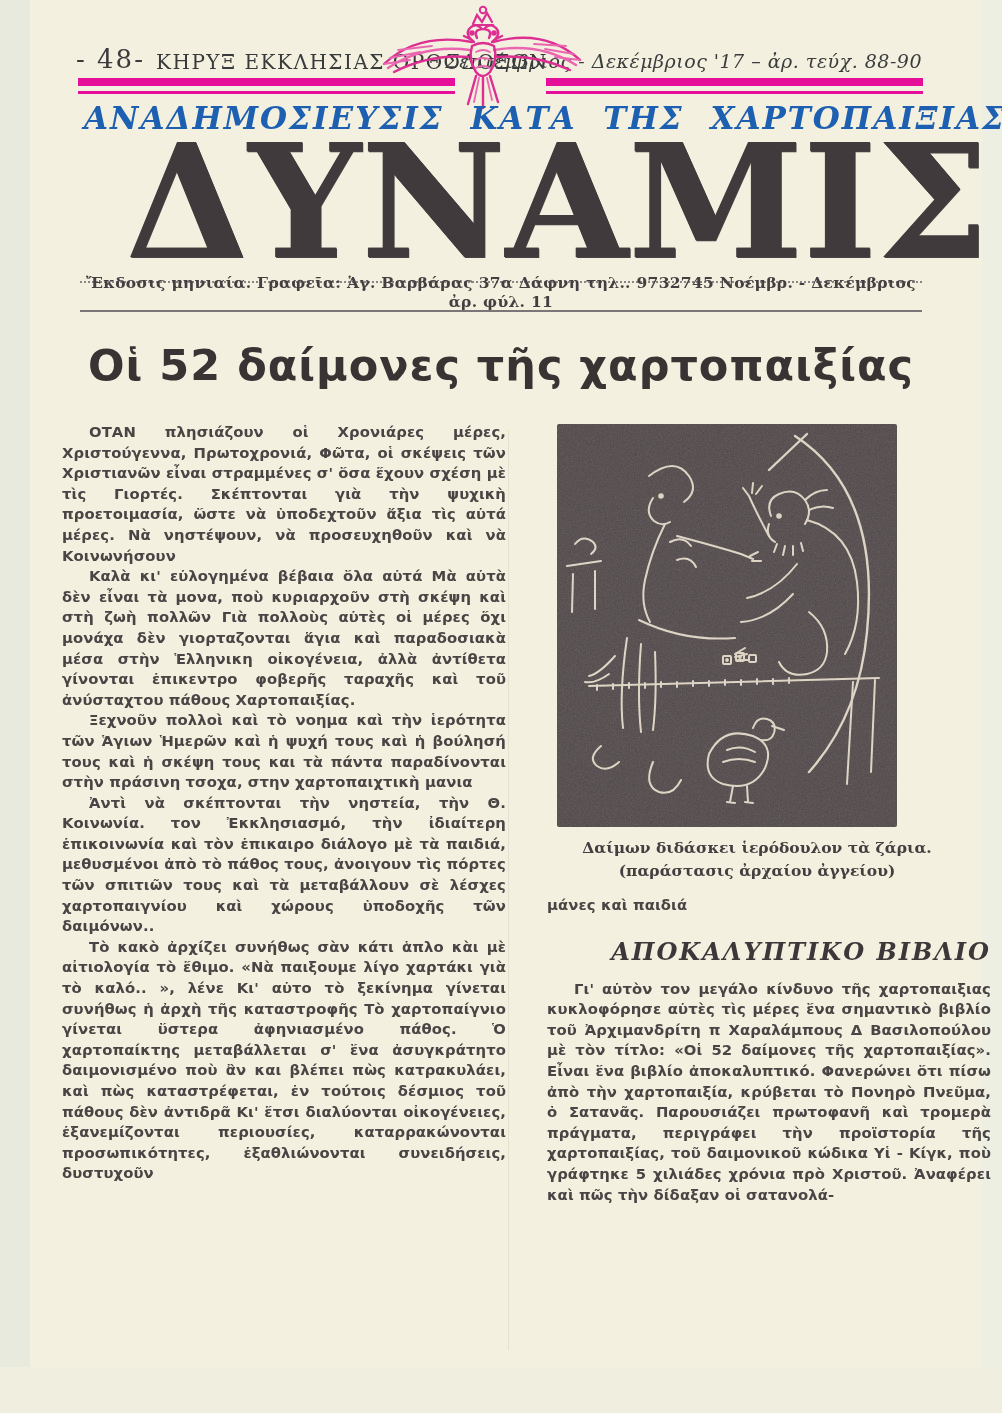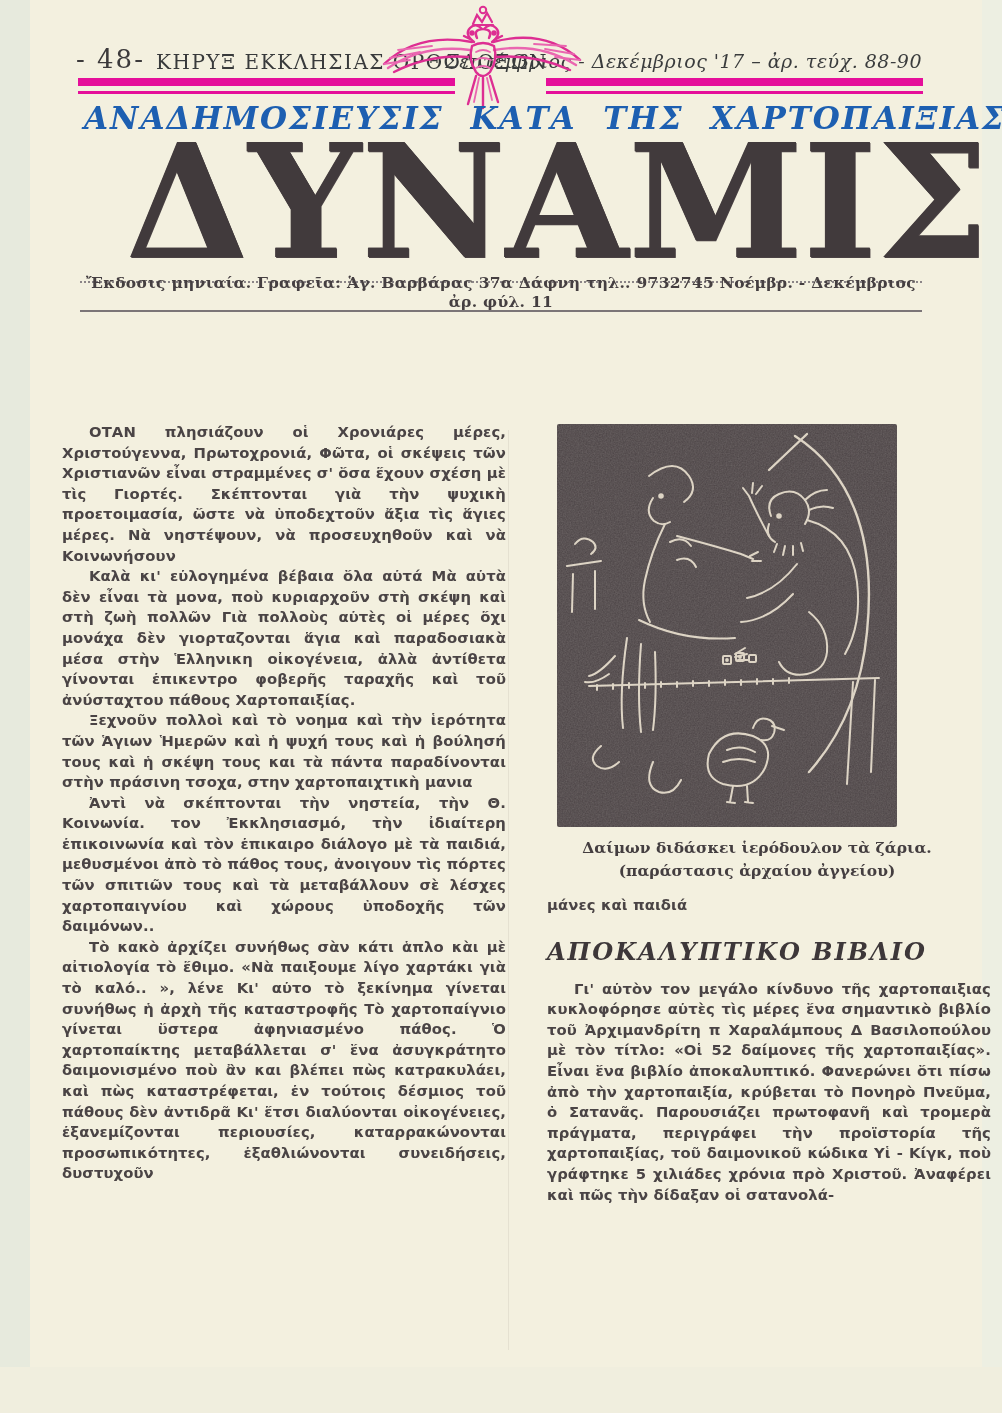--- a/index.html
+++ b/index.html
@@ -79,21 +79,21 @@
   
   .figure { margin:4px 0 0 10px; width:340px; }
   .figure svg { display:block; border-radius:2px; }
   .caption {
     margin-top:9px; width:420px; text-align:center;
     font-family:"DejaVu Serif", serif; font-weight:bold; font-size:15.5px;
     line-height:23px; color:#443e40;
   }
   .rc-body { margin-top:13px; }
   .sec-heading {
-    margin:21px 0 13px 0; width:444px; text-align:left;
+    margin:21px 0 13px 0; width:444px; text-align:right;
     font-family:"DejaVu Serif", serif; font-style:italic; font-weight:bold;
     font-size:24px; letter-spacing:2px; color:#3d3739;
   }
 </style>
 </head>
 <body>
 
 <div id="page">
   <div class="edge-left"></div>
   <div class="edge-right"></div>
@@ -137,25 +137,26 @@
     </g>
   </svg>
 
   <div class="banner">ΑΝΑΔΗΜΟΣΙΕΥΣΙΣ ΚΑΤΑ ΤΗΣ ΧΑΡΤΟΠΑΙΞΙΑΣ</div>
 
   <div class="masthead">ΔΥΝΑΜΙΣ</div>
   <div class="mast-rule-top"></div>
   <div class="mast-info">Ἔκδοσις μηνιαία. Γραφεῖα: Ἁγ. Βαρβάρας 37α Δάφνη τηλ.. 9732745 Νοέμβρ. - Δεκέμβριος ἀρ. φύλ. 11</div>
   <div class="mast-rule-bot"></div>
 
+  <div class="art-title">Οἱ 52 δαίμονες τῆς χαρτοπαιξίας</div>
 
   <div class="col-divider"></div>
 
   <div class="col col-left">
-    <p class="indent">ΟΤΑΝ πλησιάζουν οἱ Χρονιάρες μέρες, Χριστούγεννα, Πρωτοχρονιά, Φῶτα, οἱ σκέψεις τῶν Χριστιανῶν εἶναι στραμμένες σ' ὅσα ἔχουν σχέση μὲ τὶς Γιορτές. Σκέπτονται γιὰ τὴν ψυχικὴ προετοιμασία, ὥστε νὰ ὑποδεχτοῦν ἄξια τὶς ἅγιες μέρες. Νὰ νηστέψουν, νὰ προσευχηθοῦν καὶ νὰ Κοινωνήσουν</p>
+    <p class="indent">ΟΤΑΝ πλησιάζουν οἱ Χρονιάρες μέρες, Χριστούγεννα, Πρωτοχρονιά, Φῶτα, οἱ σκέψεις τῶν Χριστιανῶν εἶναι στραμμένες σ' ὅσα ἔχουν σχέση μὲ τὶς Γιορτές. Σκέπτονται γιὰ τὴν ψυχικὴ προετοιμασία, ὥστε νὰ ὑποδεχτοῦν ἄξια τὶς αὐτά μέρες. Νὰ νηστέψουν, νὰ προσευχηθοῦν καὶ νὰ Κοινωνήσουν</p>
     <p class="indent">Καλὰ κι' εὐλογημένα βέβαια ὅλα αὐτά Μὰ αὐτὰ δὲν εἶναι τὰ μονα, ποὺ κυριαρχοῦν στὴ σκέψη καὶ στὴ ζωὴ πολλῶν Γιὰ πολλοὺς αὐτὲς οἱ μέρες ὄχι μονάχα δὲν γιορταζονται ἅγια καὶ παραδοσιακὰ μέσα στὴν Ἑλληνικη οἰκογένεια, ἀλλὰ ἀντίθετα γίνονται ἐπικεντρο φοβερῆς ταραχῆς καὶ τοῦ ἀνύσταχτου πάθους Χαρτοπαιξίας.</p>
     <p class="indent">Ξεχνοῦν πολλοὶ καὶ τὸ νοημα καὶ τὴν ἱερότητα τῶν Ἁγιων Ἡμερῶν καὶ ἡ ψυχή τους καὶ ἡ βούλησή τους καὶ ἡ σκέψη τους και τὰ πάντα παραδίνονται στὴν πράσινη τσοχα, στην χαρτοπαιχτικὴ μανια</p>
     <p class="indent">Ἀντὶ νὰ σκέπτονται τὴν νηστεία, τὴν Θ. Κοινωνία. τον Ἐκκλησιασμό, τὴν ἰδιαίτερη ἐπικοινωνία καὶ τὸν ἐπικαιρο διάλογο μὲ τὰ παιδιά, μεθυσμένοι ἀπὸ τὸ πάθος τους, ἀνοιγουν τὶς πόρτες τῶν σπιτιῶν τους καὶ τὰ μεταβάλλουν σὲ λέσχες χαρτοπαιγνίου καὶ χώρους ὑποδοχῆς τῶν δαιμόνων..</p>
     <p class="indent">Τὸ κακὸ ἀρχίζει συνήθως σὰν κάτι ἁπλο κὰι μὲ αἰτιολογία τὸ ἔθιμο. «Νὰ παιξουμε λίγο χαρτάκι γιὰ τὸ καλό.. », λένε Κι' αὐτο τὸ ξεκίνημα γίνεται συνήθως ἡ ἀρχὴ τῆς καταστροφῆς Τὸ χαρτοπαίγνιο γίνεται ὕστερα ἀφηνιασμένο πάθος. Ὁ χαρτοπαίκτης μεταβάλλεται σ' ἕνα ἀσυγκράτητο δαιμονισμένο ποὺ ἂν και βλέπει πὼς κατρακυλάει, καὶ πὼς καταστρέφεται, ἐν τούτοις δέσμιος τοῦ πάθους δὲν ἀντιδρᾶ Κι' ἔτσι διαλύονται οἰκογένειες, ἐξανεμίζονται περιουσίες, καταρρακώνονται προσωπικότητες, ἐξαθλιώνονται συνειδήσεις, δυστυχοῦν</p>
   </div>
 
   <div class="col col-right">
     <div class="figure">
       <svg width="340" height="403" viewBox="0 0 340 403">
         <defs>

